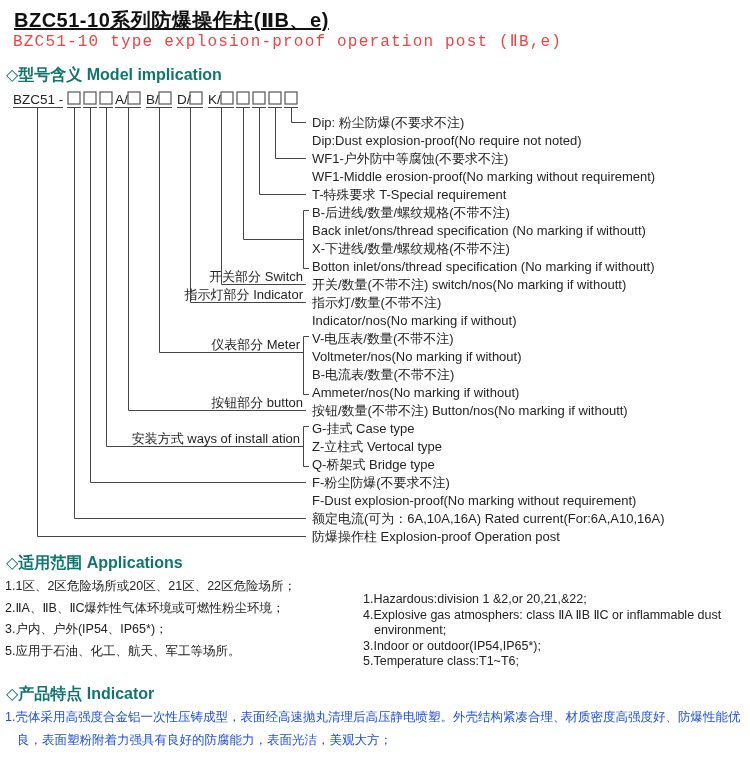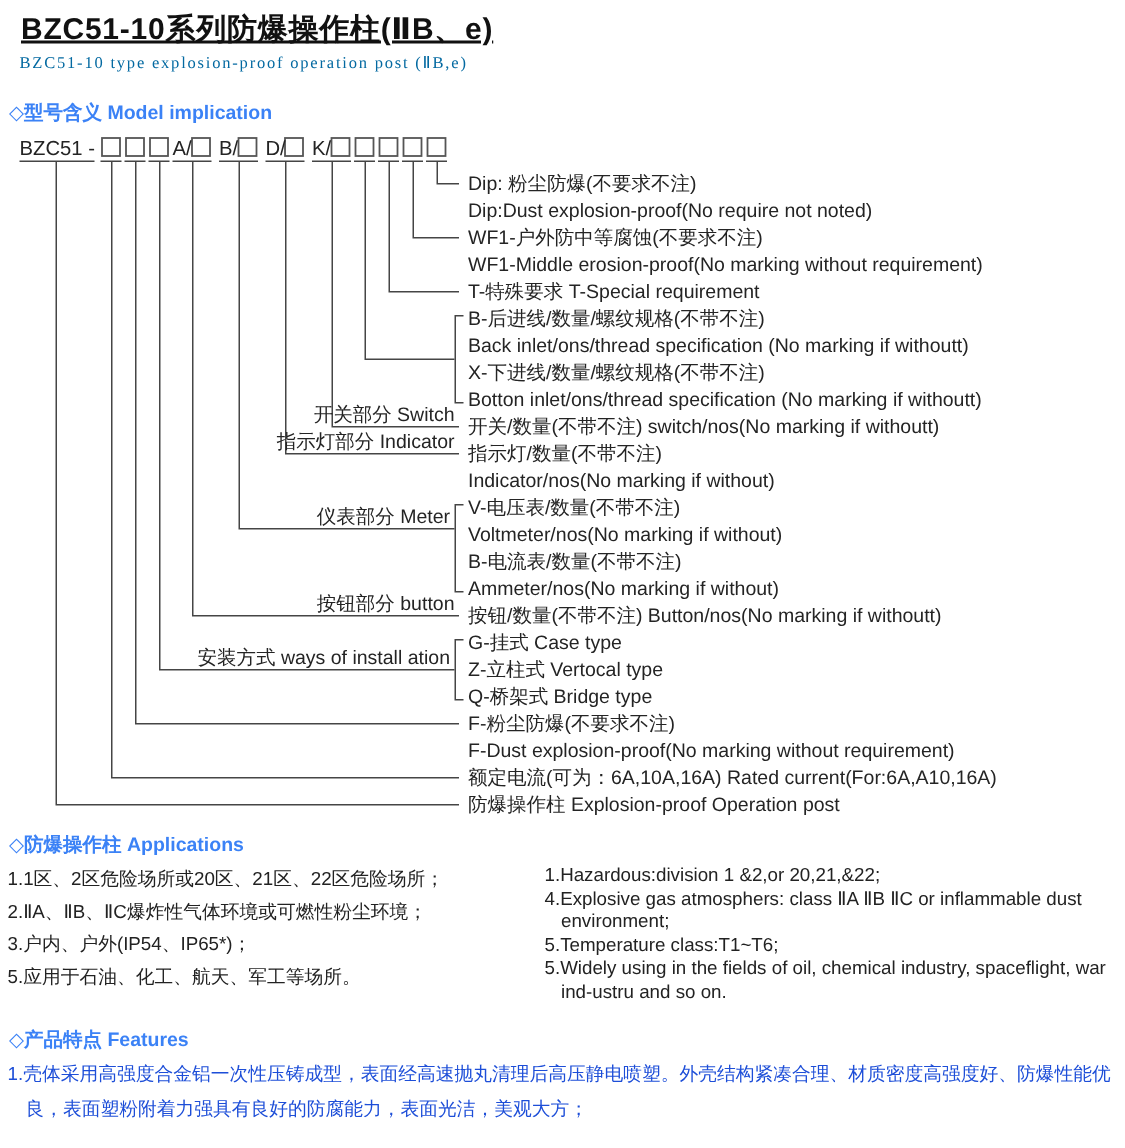--- a/index.html
+++ b/index.html
@@ -13,42 +13,42 @@
   }
   .title-cn{
     margin:8px 0 1px 14px;
     font-size:20px;line-height:24px;
     font-weight:bold;color:#111;
     letter-spacing:0.5px;
     text-decoration:underline;
   }
   .title-en{
     margin:0 0 0 13px;
-    font-size:11px;line-height:18px;
-    font-family:Liberation Serif, serif;
+    font-size:16px;line-height:18px;
+    font-family:Liberation Mono, monospace;
     letter-spacing:1.2px;
-    color:#0369a1;
+    color:#ef4444;
   }
   .sec-heading{
     margin:14px 0 3px 6px;
-    font-size:13px;line-height:19px;
-    font-weight:bold;color:#3b82f6;
+    font-size:16px;line-height:19px;
+    font-weight:bold;color:#0f766e;
   }
   .sec-heading.tight{margin-top:4px;}
   svg.diagram{display:block;margin:0;}
   svg.diagram text{
     font-family:"Liberation Sans","DejaVu Sans",sans-serif;
     fill:#242424;
   }
   .cols{
     display:flex;
     margin:4px 0 0 5px;
   }
   .col-cn{width:358px;}
-  .col-en{width:380px;}
+  .col-en{width:380px;margin-top:16px;}
   .col-cn .app-item{
     font-size:12.5px;line-height:21.5px;
     white-space:nowrap;
   }
   .col-en .app-item{
     font-size:12.5px;line-height:15.5px;
     padding-left:11px;text-indent:-11px;
   }
   .features-list{margin:2px 8px 0 5px;}
   .feature-item{
@@ -153,37 +153,37 @@
 
     <g font-size="13" text-anchor="end">
       <text x="303" y="193.5">开关部分 Switch</text>
       <text x="303" y="211.5">指示灯部分 Indicator</text>
       <text x="300" y="261.5">仪表部分 Meter</text>
       <text x="303" y="319.5">按钮部分 button</text>
       <text x="300" y="355.5">安装方式 ways of install ation</text>
     </g>
   </svg>
 
-  <h2 class="sec-heading tight">◇防爆操作柱 Applications</h2>
+  <h2 class="sec-heading tight">◇适用范围 Applications</h2>
 
   <div class="cols">
     <div class="col-cn">
       <div class="app-item">1.1区、2区危险场所或20区、21区、22区危险场所；</div>
       <div class="app-item">2.ⅡA、ⅡB、ⅡC爆炸性气体环境或可燃性粉尘环境；</div>
       <div class="app-item">3.户内、户外(IP54、IP65*)；</div>
       <div class="app-item">5.应用于石油、化工、航天、军工等场所。</div>
     </div>
     <div class="col-en">
       <div class="app-item">1.Hazardous:division 1 &amp;2,or 20,21,&amp;22;</div>
       <div class="app-item">4.Explosive gas atmosphers: class ⅡA ⅡB ⅡC or inflammable dust environment;</div>
+      <div class="app-item">3.Indoor or outdoor(IP54,IP65*);</div>
       <div class="app-item">5.Temperature class:T1~T6;</div>
-      <div class="app-item">5.Widely using in the fields of oil, chemical industry, spaceflight, war ind-ustru and so on.</div>
     </div>
   </div>
 
-  <h2 class="sec-heading">◇产品特点 Features</h2>
+  <h2 class="sec-heading">◇产品特点 Indicator</h2>
 
   <div class="features-list">
     <div class="feature-item">1.壳体采用高强度合金铝一次性压铸成型，表面经高速抛丸清理后高压静电喷塑。外壳结构紧凑合理、材质密度高强度好、防爆性能优良，表面塑粉附着力强具有良好的防腐能力，表面光洁，美观大方；</div>
 
   </div>
 
 </div>
 
 </body></html>

